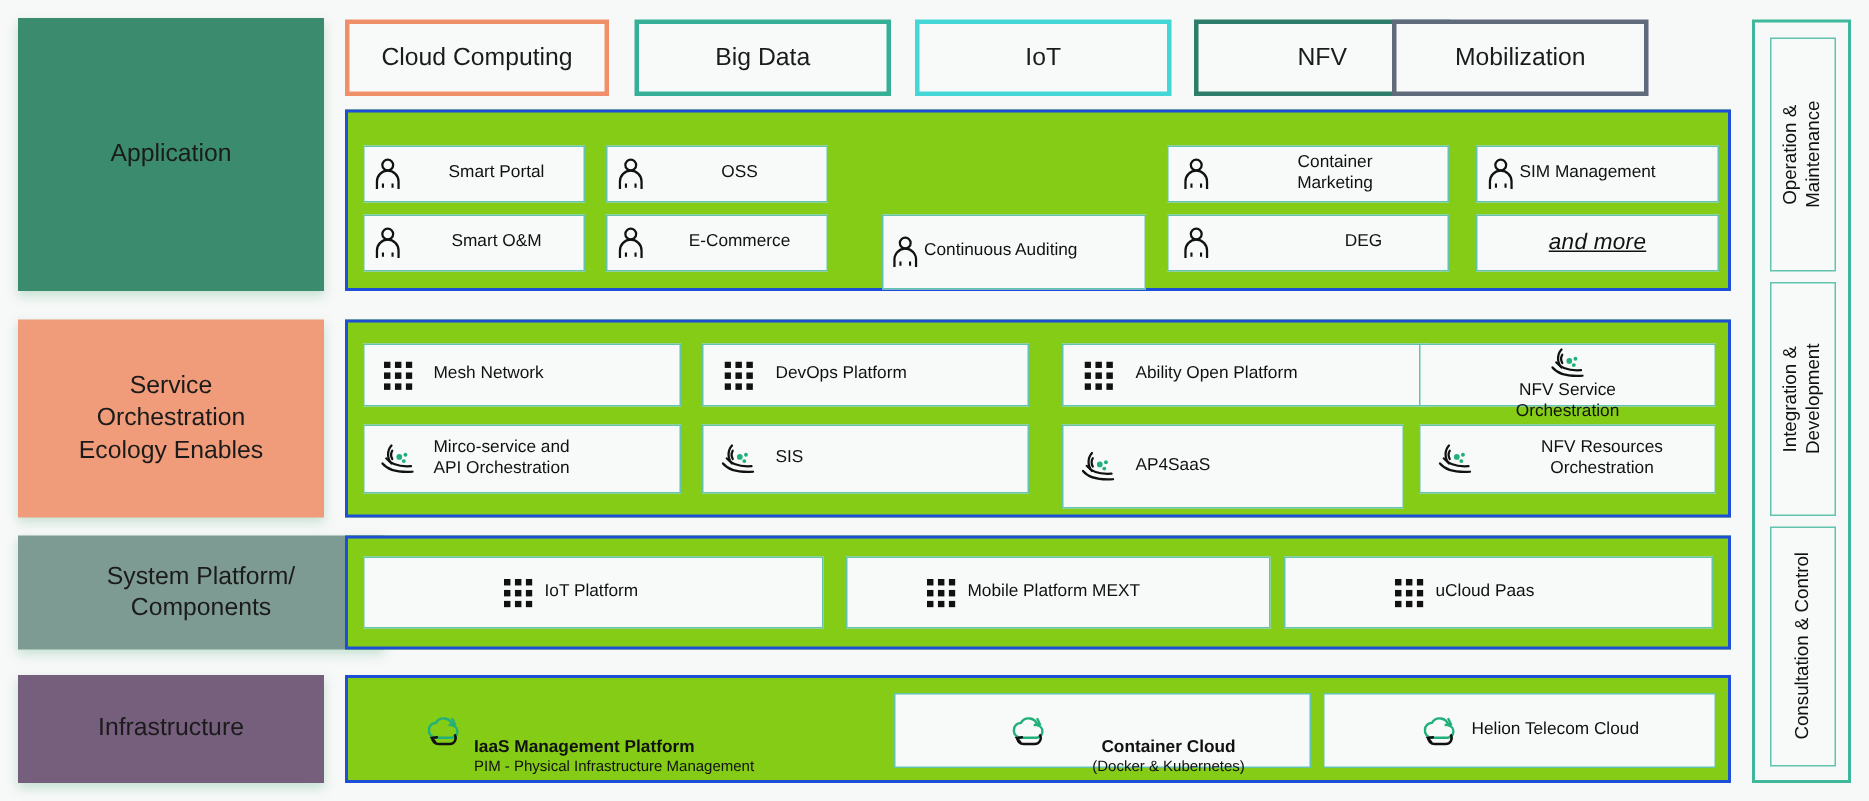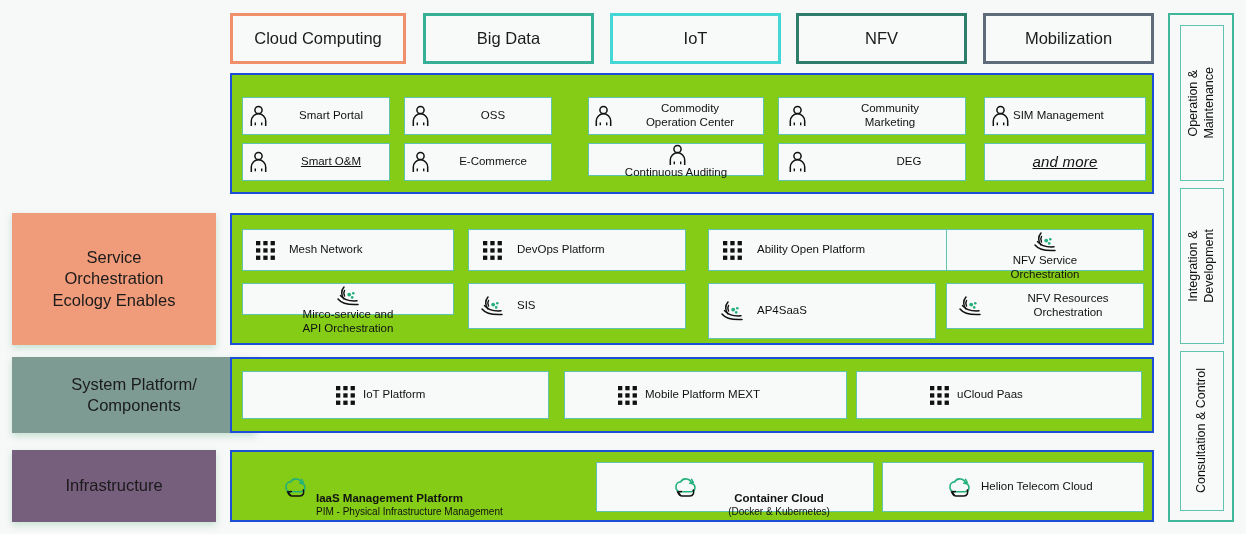--- a/index.html
+++ b/index.html
@@ -71,20 +71,23 @@
   .vert{
     writing-mode:vertical-rl;transform:rotate(180deg);
     text-align:center;font-size:12.5px;color:#111;line-height:1.25;
   }
 </style>
 </head>
 <body>
 
 <div class="canvas">
 
+  <div class="stage" style="left:12px;top:12px;width:204px;height:182px;background:#3b8c6e;">
+    <span>Application</span>
+  </div>
 
   <div class="stage" style="left:12px;top:213px;width:204px;height:132px;background:#f09b79;white-space:pre-line;">
     <span>Service
 Orchestration
 Ecology Enables</span>
   </div>
 
   <div class="stage" style="left:12px;top:357px;width:244px;height:76px;background:#7d9b92;white-space:pre-line;">
     <span>System Platform/
 Components</span>
@@ -99,21 +102,21 @@
   </div>
   <div class="tab" style="left:230px;top:13px;width:176px;height:51px;border:3px solid #f0906a;">
     <span>Cloud Computing</span>
   </div>
   <div class="tab" style="left:610px;top:13px;width:171px;height:51px;border:3px solid #45d6d6;">
     <span>IoT</span>
   </div>
   <div class="tab" style="left:796px;top:13px;width:171px;height:51px;border:3px solid #2e7d6b;">
     <span>NFV</span>
   </div>
-  <div class="tab" style="left:983px;top:13px;width:171px;height:51px;border:3px solid #5f6b7a;align-items:center;">
+  <div class="tab" style="left:928px;top:13px;width:171px;height:51px;border:3px solid #5f6b7a;align-items:center;">
     <span>Mobilization</span>
   </div>
 
   <div class="panel" style="left:230px;top:73px;width:924px;height:121px;">
 
     <div class="cell" style="left:10px;top:22px;width:148px;height:38px;">
       <span class="ico" style="width:30px;">
         <svg width="19" height="22" viewBox="0 0 19 22">
             <circle cx="9.5" cy="5" r="3.6" fill="none" stroke="#111" stroke-width="1.5"></circle>
             <path d="M2.3 21 V16 a7.2 7.2 0 0 1 14.4 0 V21" fill="none" stroke="#111" stroke-width="1.5"></path>
@@ -129,59 +132,47 @@
         <svg width="19" height="22" viewBox="0 0 19 22">
             <circle cx="9.5" cy="5" r="3.6" fill="none" stroke="#111" stroke-width="1.5"></circle>
             <path d="M2.3 21 V16 a7.2 7.2 0 0 1 14.4 0 V21" fill="none" stroke="#111" stroke-width="1.5"></path>
             <line x1="6.3" y1="17.4" x2="6.3" y2="20.2" stroke="#111" stroke-width="1.4"></line>
             <line x1="12.7" y1="17.4" x2="12.7" y2="20.2" stroke="#111" stroke-width="1.4"></line>
           </svg>
       </span>
       <span class="lbl">OSS</span>
     </div>
 
-    <div class="cell" style="left:356px;top:22px;width:176px;height:38px;white-space:pre-line;">
-      <span class="ico" style="width:28px;">
-        <svg width="19" height="22" viewBox="0 0 19 22">
-            <circle cx="9.5" cy="5" r="3.6" fill="none" stroke="#111" stroke-width="1.5"></circle>
-            <path d="M2.3 21 V16 a7.2 7.2 0 0 1 14.4 0 V21" fill="none" stroke="#111" stroke-width="1.5"></path>
-            <line x1="6.3" y1="17.4" x2="6.3" y2="20.2" stroke="#111" stroke-width="1.4"></line>
-            <line x1="12.7" y1="17.4" x2="12.7" y2="20.2" stroke="#111" stroke-width="1.4"></line>
-          </svg>
-      </span>
-      <span class="lbl">Commodity
-Operation Center</span>
-    </div>
 
     <div class="cell" style="left:546px;top:22px;width:188px;height:38px;white-space:pre-line;">
       <span class="ico" style="width:36px;">
         <svg width="19" height="22" viewBox="0 0 19 22">
             <circle cx="9.5" cy="5" r="3.6" fill="none" stroke="#111" stroke-width="1.5"></circle>
             <path d="M2.3 21 V16 a7.2 7.2 0 0 1 14.4 0 V21" fill="none" stroke="#111" stroke-width="1.5"></path>
             <line x1="6.3" y1="17.4" x2="6.3" y2="20.2" stroke="#111" stroke-width="1.4"></line>
             <line x1="12.7" y1="17.4" x2="12.7" y2="20.2" stroke="#111" stroke-width="1.4"></line>
           </svg>
       </span>
-      <span class="lbl">Community
+      <span class="lbl">Container
 Marketing</span>
     </div>
 
     <div class="cell" style="left:752px;top:22px;width:162px;height:38px;">
       <span class="ico" style="width:22px;margin-left:4px;">
         <svg width="19" height="22" viewBox="0 0 19 22">
             <circle cx="9.5" cy="5" r="3.6" fill="none" stroke="#111" stroke-width="1.5"></circle>
             <path d="M2.3 21 V16 a7.2 7.2 0 0 1 14.4 0 V21" fill="none" stroke="#111" stroke-width="1.5"></path>
             <line x1="6.3" y1="17.4" x2="6.3" y2="20.2" stroke="#111" stroke-width="1.4"></line>
             <line x1="12.7" y1="17.4" x2="12.7" y2="20.2" stroke="#111" stroke-width="1.4"></line>
           </svg>
       </span>
       <span class="lbl left">SIM Management</span>
     </div>
 
-    <div class="cell" style="left:10px;top:68px;width:148px;height:38px;text-decoration:underline;">
+    <div class="cell" style="left:10px;top:68px;width:148px;height:38px;">
       <span class="ico" style="width:30px;">
         <svg width="19" height="22" viewBox="0 0 19 22">
             <circle cx="9.5" cy="5" r="3.6" fill="none" stroke="#111" stroke-width="1.5"></circle>
             <path d="M2.3 21 V16 a7.2 7.2 0 0 1 14.4 0 V21" fill="none" stroke="#111" stroke-width="1.5"></path>
             <line x1="6.3" y1="17.4" x2="6.3" y2="20.2" stroke="#111" stroke-width="1.4"></line>
             <line x1="12.7" y1="17.4" x2="12.7" y2="20.2" stroke="#111" stroke-width="1.4"></line>
           </svg>
       </span>
       <span class="lbl">Smart O&amp;M</span>
     </div>
@@ -191,21 +182,21 @@
         <svg width="19" height="22" viewBox="0 0 19 22">
             <circle cx="9.5" cy="5" r="3.6" fill="none" stroke="#111" stroke-width="1.5"></circle>
             <path d="M2.3 21 V16 a7.2 7.2 0 0 1 14.4 0 V21" fill="none" stroke="#111" stroke-width="1.5"></path>
             <line x1="6.3" y1="17.4" x2="6.3" y2="20.2" stroke="#111" stroke-width="1.4"></line>
             <line x1="12.7" y1="17.4" x2="12.7" y2="20.2" stroke="#111" stroke-width="1.4"></line>
           </svg>
       </span>
       <span class="lbl">E-Commerce</span>
     </div>
 
-    <div class="cell" style="left:356px;top:68px;width:176px;height:33px;flex-direction:column;">
+    <div class="cell" style="left:356px;top:68px;width:176px;height:50px;">
       <span class="ico" style="width:22px;margin-left:3px;">
         <svg width="19" height="22" viewBox="0 0 19 22">
             <circle cx="9.5" cy="5" r="3.6" fill="none" stroke="#111" stroke-width="1.5"></circle>
             <path d="M2.3 21 V16 a7.2 7.2 0 0 1 14.4 0 V21" fill="none" stroke="#111" stroke-width="1.5"></path>
             <line x1="6.3" y1="17.4" x2="6.3" y2="20.2" stroke="#111" stroke-width="1.4"></line>
             <line x1="12.7" y1="17.4" x2="12.7" y2="20.2" stroke="#111" stroke-width="1.4"></line>
           </svg>
       </span>
       <span class="lbl left">Continuous Auditing</span>
     </div>
@@ -299,21 +290,21 @@
               <circle cx="15.2" cy="10.6" r="1.9"></circle>
               <circle cx="19.3" cy="9.2" r="1.3"></circle>
               <circle cx="18.2" cy="13.4" r="1.3"></circle>
             </g>
           </svg>
       </span>
       <span class="lbl">NFV Service
 Orchestration</span>
     </div>
 
-    <div class="cell" style="left:10px;top:68px;width:212px;height:32px;white-space:pre-line;flex-direction:column;">
+    <div class="cell" style="left:10px;top:68px;width:212px;height:46px;white-space:pre-line;">
       <span class="ico" style="width:44px;">
         <svg width="28" height="24" viewBox="0 0 28 24">
             <g fill="none" stroke="#111" stroke-width="1.5" stroke-linecap="round">
               <path d="M10 3 A9 9 0 0 0 10 15"></path>
               <path d="M10.5 6.5 A5.6 5.6 0 0 0 10.5 12"></path>
               <path d="M4 15 C8 20 16 21 24 20.5"></path>
               <path d="M6.5 11.6 C10 16 17 17.2 23 16.8"></path>
             </g>
             <g fill="#22b07a">
               <circle cx="15.2" cy="10.6" r="1.9"></circle>

